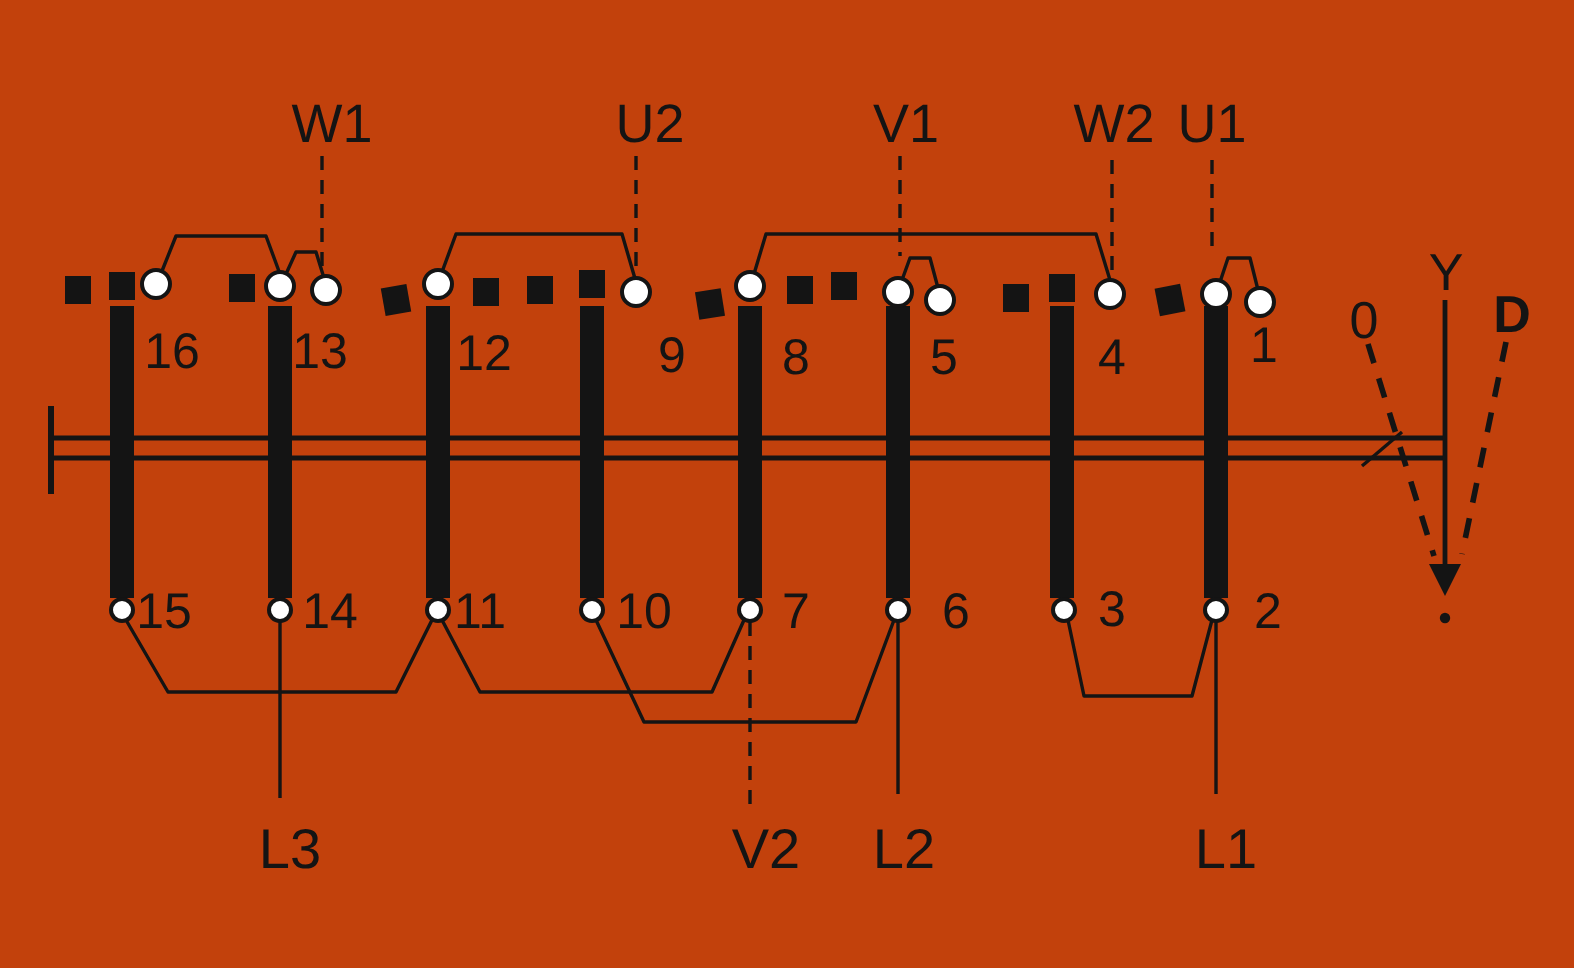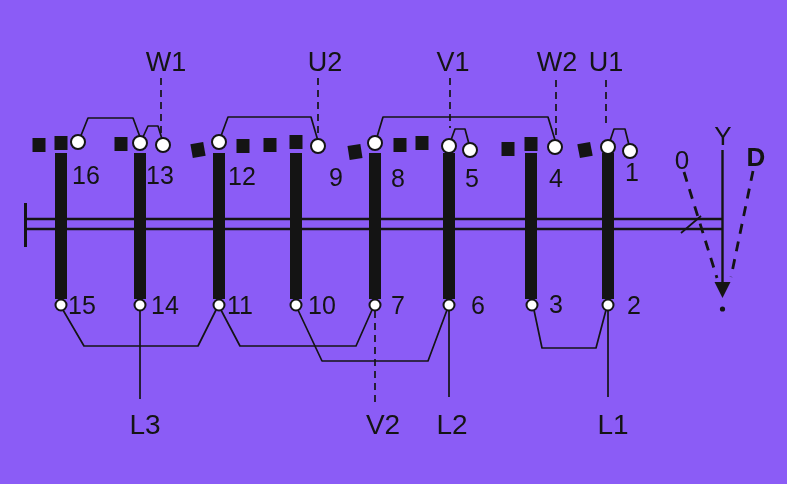--- a/index.html
+++ b/index.html
@@ -1,16 +1,16 @@
 <!DOCTYPE html>
 <html><head>
 <meta charset="utf-8">
 <style>
   html,body{margin:0;padding:0;background:#ffffff;}
-  .stage{position:relative;width:787px;height:484px;background:#8b5cf6;overflow:hidden;}
+  .stage{position:relative;width:787px;height:484px;background:#c2410c;overflow:hidden;}
   svg{display:block;font-family:"Liberation Sans", sans-serif;}
   .ln{stroke:#141414;stroke-width:1.7;fill:none;stroke-linejoin:round;stroke-linecap:butt;}
   .shaftln{stroke:#141414;stroke-width:2.6;fill:none;}
   .capln{stroke:#141414;stroke-width:3;fill:none;}
   .dash{stroke-dasharray:7 5;}
   .bigdash{stroke:#141414;stroke-width:2.8;fill:none;stroke-dasharray:10 8;}
   .yline{stroke:#141414;stroke-width:2.4;fill:none;}
   .blk{fill:#141414;stroke:none;}
   .term{fill:#ffffff;stroke:#141414;stroke-width:2;}
   text{fill:#141414;font-size:25px;text-anchor:middle;}

